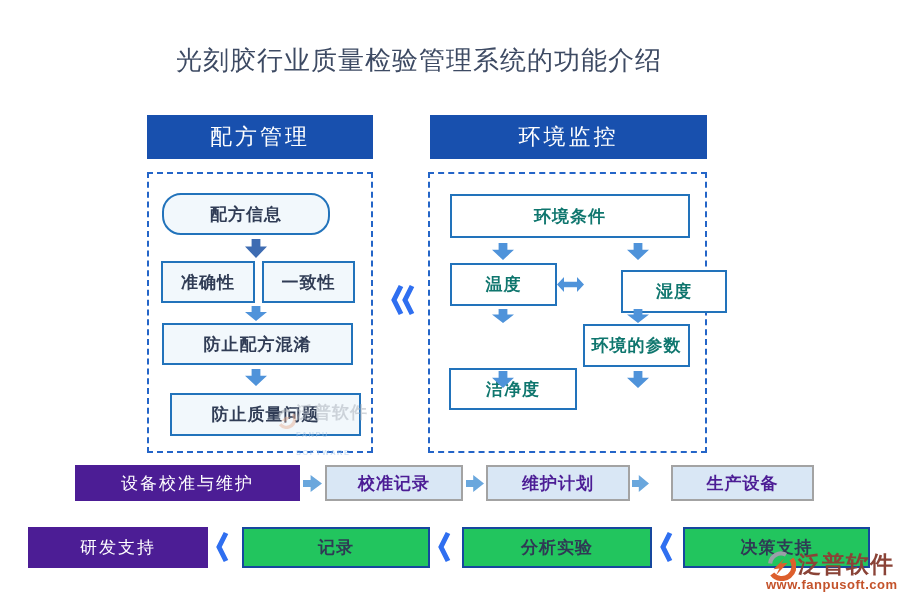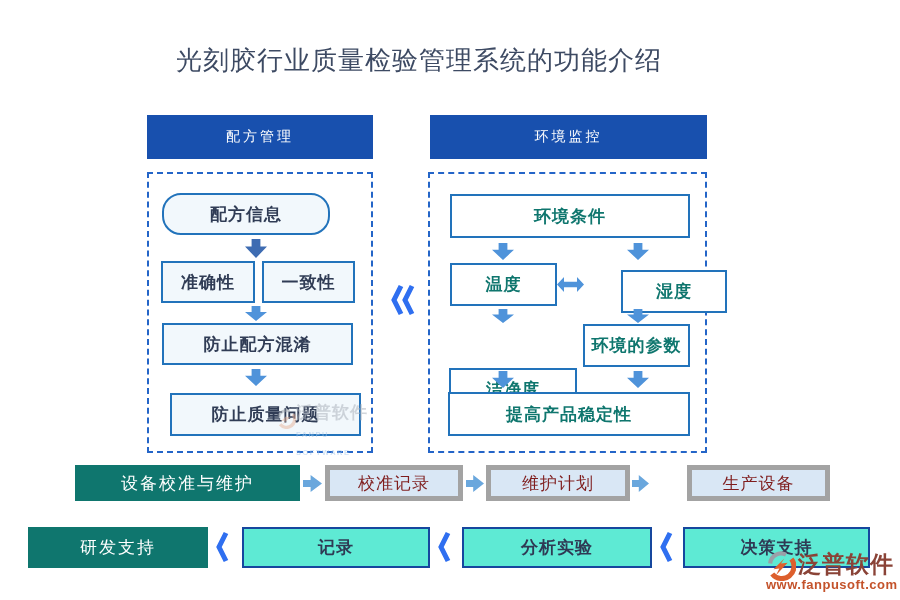--- a/index.html
+++ b/index.html
@@ -6,42 +6,42 @@
   #canvas{
     position:relative;width:900px;height:600px;background:#ffffff;overflow:hidden;
     font-family:"Liberation Sans","DejaVu Sans",sans-serif;
   }
   .abs{position:absolute;box-sizing:border-box;}
   .ctr{display:flex;align-items:center;justify-content:center;text-align:center;}
   .title{
     color:#3d4a63;font-size:26px;letter-spacing:1px;font-weight:500;
   }
   .hdr{
-    background:#1850ae;color:#ffffff;font-size:14px;letter-spacing:3px;font-weight:500;
+    background:#1850ae;color:#ffffff;font-size:22px;letter-spacing:3px;font-weight:500;
   }
   .dashedbox{
     border:2px dashed #2465c8;background:transparent;
   }
   .lbox{ 
     background:#f2f8fc;border:2px solid #2273bb;color:#303c55;
     font-size:17px;font-weight:600;letter-spacing:1px;
   }
   .wbox{ 
     background:#ffffff;border:2px solid #2273bb;color:#0f766e;
     font-size:17px;font-weight:600;letter-spacing:1px;
   }
   .darkbox{
-    background:#0f766e;color:#ffffff;font-size:17px;letter-spacing:2px;font-weight:500;
+    background:#4c1d95;color:#ffffff;font-size:17px;letter-spacing:2px;font-weight:500;
   }
   .rowbox{ 
-    background:#d9e7f5;color:#7f1d1d;font-size:17px;font-weight:400;letter-spacing:1px;
-    border:5px solid #a3a3a3;
+    background:#d9e7f5;color:#4c1d95;font-size:17px;font-weight:700;letter-spacing:1px;
+    border:2px solid #a3a3a3;
   }
   .r2box{ 
-    background:#5eead4;border:2px solid #16479e;color:#2f3a54;
+    background:#22c55e;border:2px solid #16479e;color:#2f3a54;
     font-size:17px;font-weight:600;letter-spacing:1px;
   }
   .arrow-down{
     background:#4f93da;
     clip-path:polygon(30% 0,70% 0,70% 40%,100% 40%,50% 100%,0 40%,30% 40%);
   }
   .arrow-down.dark{background:#3e6cb2;}
   .arrow-right{
     background:#6aa7dd;
     clip-path:polygon(0 30%,40% 30%,40% 0,100% 50%,40% 100%,40% 70%,0 70%);
@@ -113,29 +113,28 @@
 
   <div class="abs arrow-down" style="left:492px;top:309px;width:22px;height:14px;"></div>
   <div class="abs arrow-down" style="left:627px;top:309px;width:22px;height:14px;"></div>
 
   <div class="abs ctr wbox" style="left:449px;top:325px;width:128px;height:42px;margin-top:43px;">洁净度</div>
   <div class="abs ctr wbox" style="left:583px;top:324px;width:107px;height:43px;">环境的参数</div>
 
   <div class="abs arrow-down" style="left:492px;top:371px;width:22px;height:17px;"></div>
   <div class="abs arrow-down" style="left:627px;top:371px;width:22px;height:17px;"></div>
 
-  <div class="abs ctr wbox" style="left:448px;top:392px;width:242px;height:44px;">提高产品稳定性</div>
 
   <div class="abs ctr darkbox" style="left:75px;top:465px;width:225px;height:36px;">设备校准与维护</div>
   <div class="abs arrow-right" style="left:303px;top:475px;width:19px;height:17px;"></div>
   <div class="abs ctr rowbox" style="left:325px;top:465px;width:138px;height:36px;">校准记录</div>
   <div class="abs arrow-right" style="left:466px;top:475px;width:18px;height:17px;"></div>
   <div class="abs ctr rowbox" style="left:486px;top:465px;width:144px;height:36px;">维护计划</div>
   <div class="abs arrow-right" style="left:632px;top:475px;width:17px;height:17px;"></div>
-  <div class="abs ctr rowbox" style="left:687px;top:465px;width:143px;height:36px;">生产设备</div>
+  <div class="abs ctr rowbox" style="left:671px;top:465px;width:143px;height:36px;">生产设备</div>
 
   <div class="abs ctr darkbox" style="left:28px;top:527px;width:180px;height:41px;">研发支持</div>
   <div class="abs chev" style="left:215px;top:531px;">
     <svg width="14" height="32" viewBox="0 0 14 32">
       <path d="M11 2 L4 16 L11 30" fill="none" stroke="#2f6ff0" stroke-width="5"></path>
     </svg>
   </div>
   <div class="abs ctr r2box" style="left:242px;top:527px;width:188px;height:41px;">记录</div>
   <div class="abs chev" style="left:437px;top:531px;">
     <svg width="14" height="32" viewBox="0 0 14 32">

